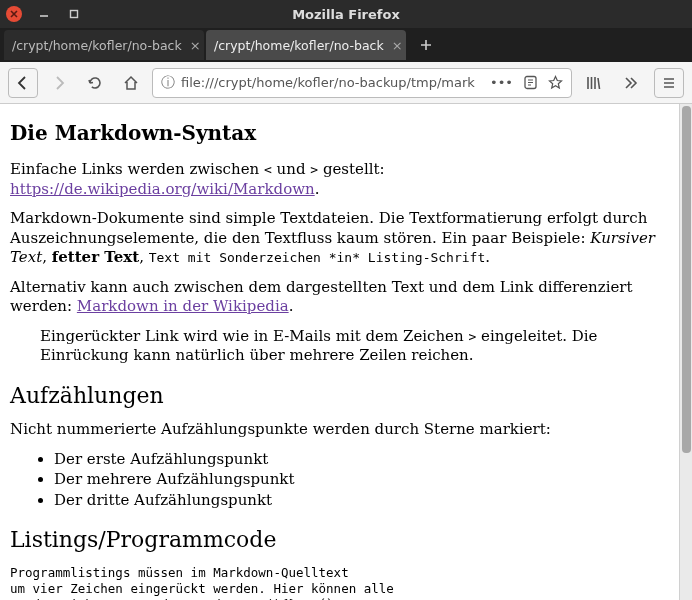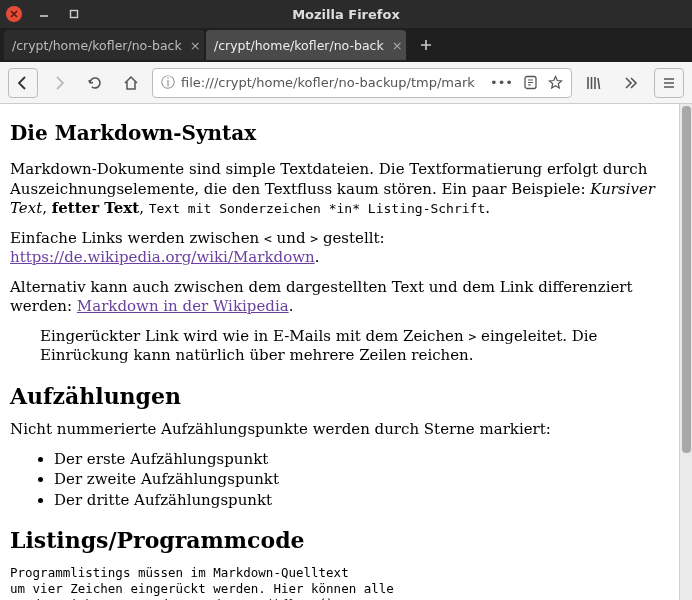--- a/index.html
+++ b/index.html
@@ -128,21 +128,21 @@
   }
   .content {
     padding: 6px 12px 12px 10px;
     font-family: "DejaVu Serif", "Liberation Serif", Georgia, serif;
     font-size: 15px;
     color: #000;
     line-height: 1.3;
     width: calc(100% - 14px);
   }
   .content h1 { font-size: 20px; margin: 10px 0 14px 0; font-weight: bold; }
-  .content h2 { font-size: 22px; margin: 16px 0 10px 0; font-weight: bold; }
+  .content h2 { font-size: 22px; margin: 16px 0 10px 0; font-weight: normal; }
   .content p { margin: 10px 0; }
   .content blockquote { margin: 10px 0 10px 30px; }
   .content ul { margin: 8px 0; padding-left: 28px; }
   .content li { margin: 1px 16px; }
   .content a { color: #6b3fa0; text-decoration: underline; }
   .content code, .mono {
     font-family: "DejaVu Sans Mono", "Liberation Mono", monospace;
     font-size: 13px;
   }
   .content pre {
@@ -261,40 +261,40 @@
         </svg>
     </div>
   </div>
 </div>
 
 <div class="viewport">
   <div class="content">
     <h1>Die Markdown-Syntax</h1>
 
     <p>
+      <span>Einfache Links werden zwischen </span><span class="mono">&lt;</span><span> und </span><span class="mono">&gt;</span><span> gestellt: </span><a href="#">https://de.wikipedia.org/wiki/Markdown</a><span>.</span>
+    </p>
+
+    <p>
       <span>Markdown-Dokumente sind simple Textdateien. Die Textformatierung erfolgt durch Auszeichnungselemente, die den Textfluss kaum stören. Ein paar Beispiele: </span><em>Kursiver Text</em><span>, </span><strong>fetter Text</strong><span>, </span><span class="mono">Text mit Sonderzeichen *in* Listing-Schrift</span><span>.</span>
-    </p>
-
-    <p>
-      <span>Einfache Links werden zwischen </span><span class="mono">&lt;</span><span> und </span><span class="mono">&gt;</span><span> gestellt: </span><a href="#">https://de.wikipedia.org/wiki/Markdown</a><span>.</span>
     </p>
 
     <p>
       <span>Alternativ kann auch zwischen dem dargestellten Text und dem Link differenziert werden: </span><a href="#">Markdown in der Wikipedia</a><span>.</span>
     </p>
 
     <blockquote>
       <span>Eingerückter Link wird wie in E-Mails mit dem Zeichen </span><span class="mono">&gt;</span><span> eingeleitet. Die Einrückung kann natürlich über mehrere Zeilen reichen.</span>
     </blockquote>
 
     <h2>Aufzählungen</h2>
     <p>Nicht nummerierte Aufzählungspunkte werden durch Sterne markiert:</p>
     <ul>
       <li>Der erste Aufzählungspunkt</li>
-      <li>Der zweite Aufzählungspunkt</li>
+      <li>Der mehrere Aufzählungspunkt</li>
       <li>Der dritte Aufzählungspunkt</li>
     </ul>
 
     <h2>Listings/Programmcode</h2>
     <pre>Programmlistings müssen im Markdown-Quelltext
 um vier Zeichen eingerückt werden. Hier können alle
 Sonderzeichen verwendet werden. &lt;&gt;(){}*&amp;"´`'</pre>
   </div>
 
   <div class="scrollbar">

